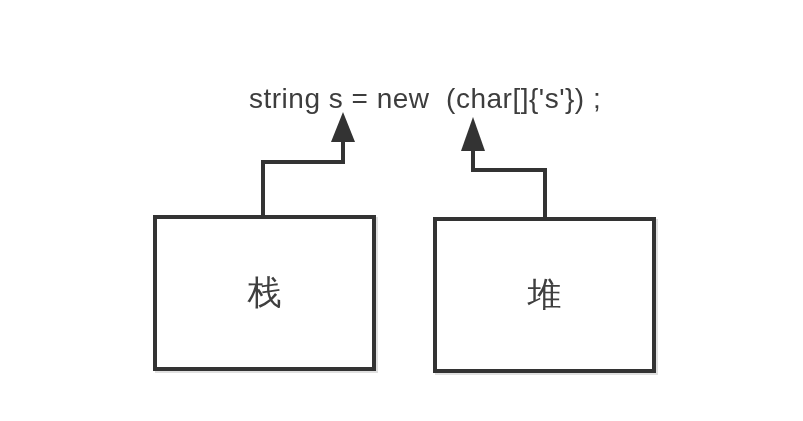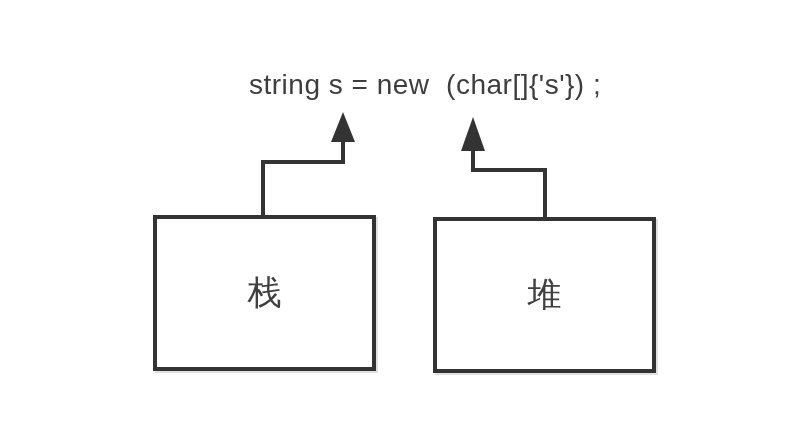--- a/index.html
+++ b/index.html
@@ -11,21 +11,21 @@
     position: relative;
     width: 803px;
     height: 421px;
     background: #ffffff;
     overflow: hidden;
     font-family: "Liberation Sans", "DejaVu Sans", sans-serif;
   }
   .code-line {
     position: absolute;
     left: 249px;
-    top: 68px;
+    top: 82px;
     font-size: 28px;
     line-height: 34px;
     color: #3d3d3d;
     white-space: pre;
     letter-spacing: 0.5px;
   }
   .arrows {
     position: absolute;
     left: 0;
     top: 0;

